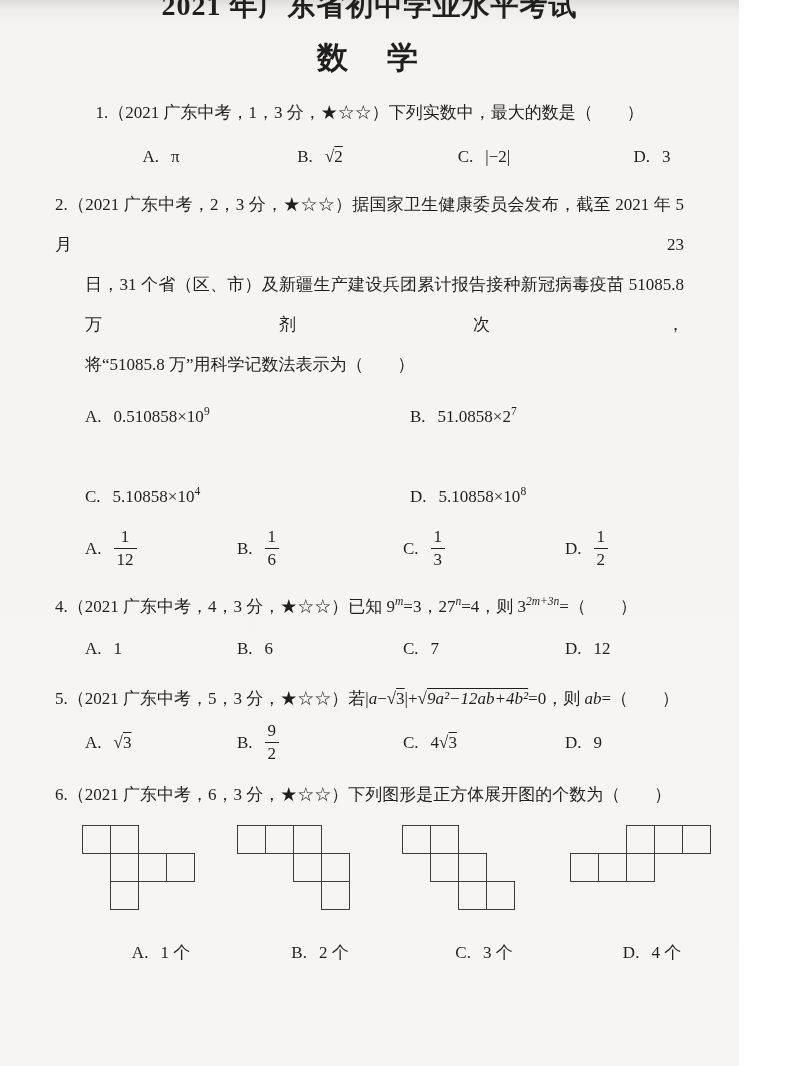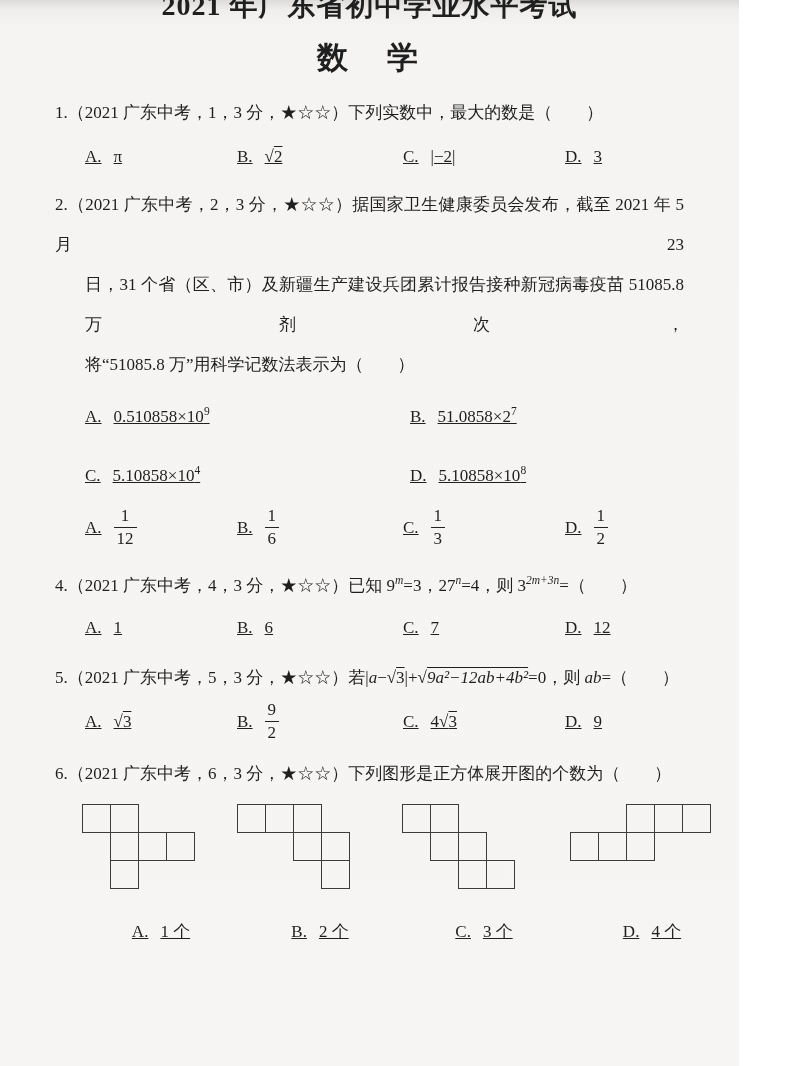--- a/index.html
+++ b/index.html
@@ -9,35 +9,35 @@
     color:#1f1f1f;
     font-family:"Liberation Serif","DejaVu Serif",serif;
   }
   .title{font-size:28px;font-weight:700;text-align:center;margin:-13px 0 0;letter-spacing:1px;white-space:nowrap;}
   .subject{font-size:31px;font-weight:700;text-align:center;margin:12px 0 0;letter-spacing:4px;}
   .section-head{font-size:17.5px;font-weight:700;margin:24px 55px 0 57px;}
   .q{font-size:17px;}
   .stem{margin-left:55px;margin-right:55px;line-height:40px;}
   .stem .cont{padding-left:30px;}
   .jl{text-align:justify;text-align-last:justify;}
-  .opts{margin-left:85px;display:grid;align-items:center;text-decoration:underline;}
+  .opts{margin-left:85px;display:grid;align-items:center;}
   .c4{grid-template-columns:152px 166px 162px 1fr;}
-  .c2{grid-template-columns:325px 1fr;row-gap:9px;}
+  .c2{grid-template-columns:325px 1fr;row-gap:30px;}
   .opt{white-space:nowrap;line-height:44px;}
   .opt .lab{margin-right:12px;}
   .sup{font-size:11.5px;vertical-align:7px;letter-spacing:0;}
   .it{font-style:italic;}
   .ol{text-decoration:overline;}
   .frac{display:inline-block;vertical-align:middle;text-align:center;line-height:1.15;margin-top:-4px;}
   .frac .fn{display:block;border-bottom:1.3px solid #222;padding:0 3px 1px;}
   .frac .fd{display:block;padding:1px 3px 0;}
   .nets{position:relative;height:94px;margin-top:10px;}
   .net{position:absolute;top:0;}
   .net .cell{position:absolute;width:29px;height:29px;box-sizing:border-box;border:1.5px solid #3c3c3c;}
-  .q1{margin-top:14px;} .q1 .opts{margin-top:2px;}
+  .q1{margin-top:14px;text-align:center;} .q1 .opts{margin-top:2px;}
   .q2{margin-top:6px;} .q2 .opts{margin-top:4px;}
   .q3{margin-top:8px;} .q3 .opts{margin-top:2px;}
   .q4{margin-top:10px;} .q4 .opts{margin-top:0;}
   .q5{margin-top:8px;} .q5 .opts{margin-top:2px;}
   .q6{margin-top:10px;} .q6 .opts{margin-top:12px;text-align:center;}
   .q7{margin-top:10px;}
 </style>
 </head>
 <body>
 

